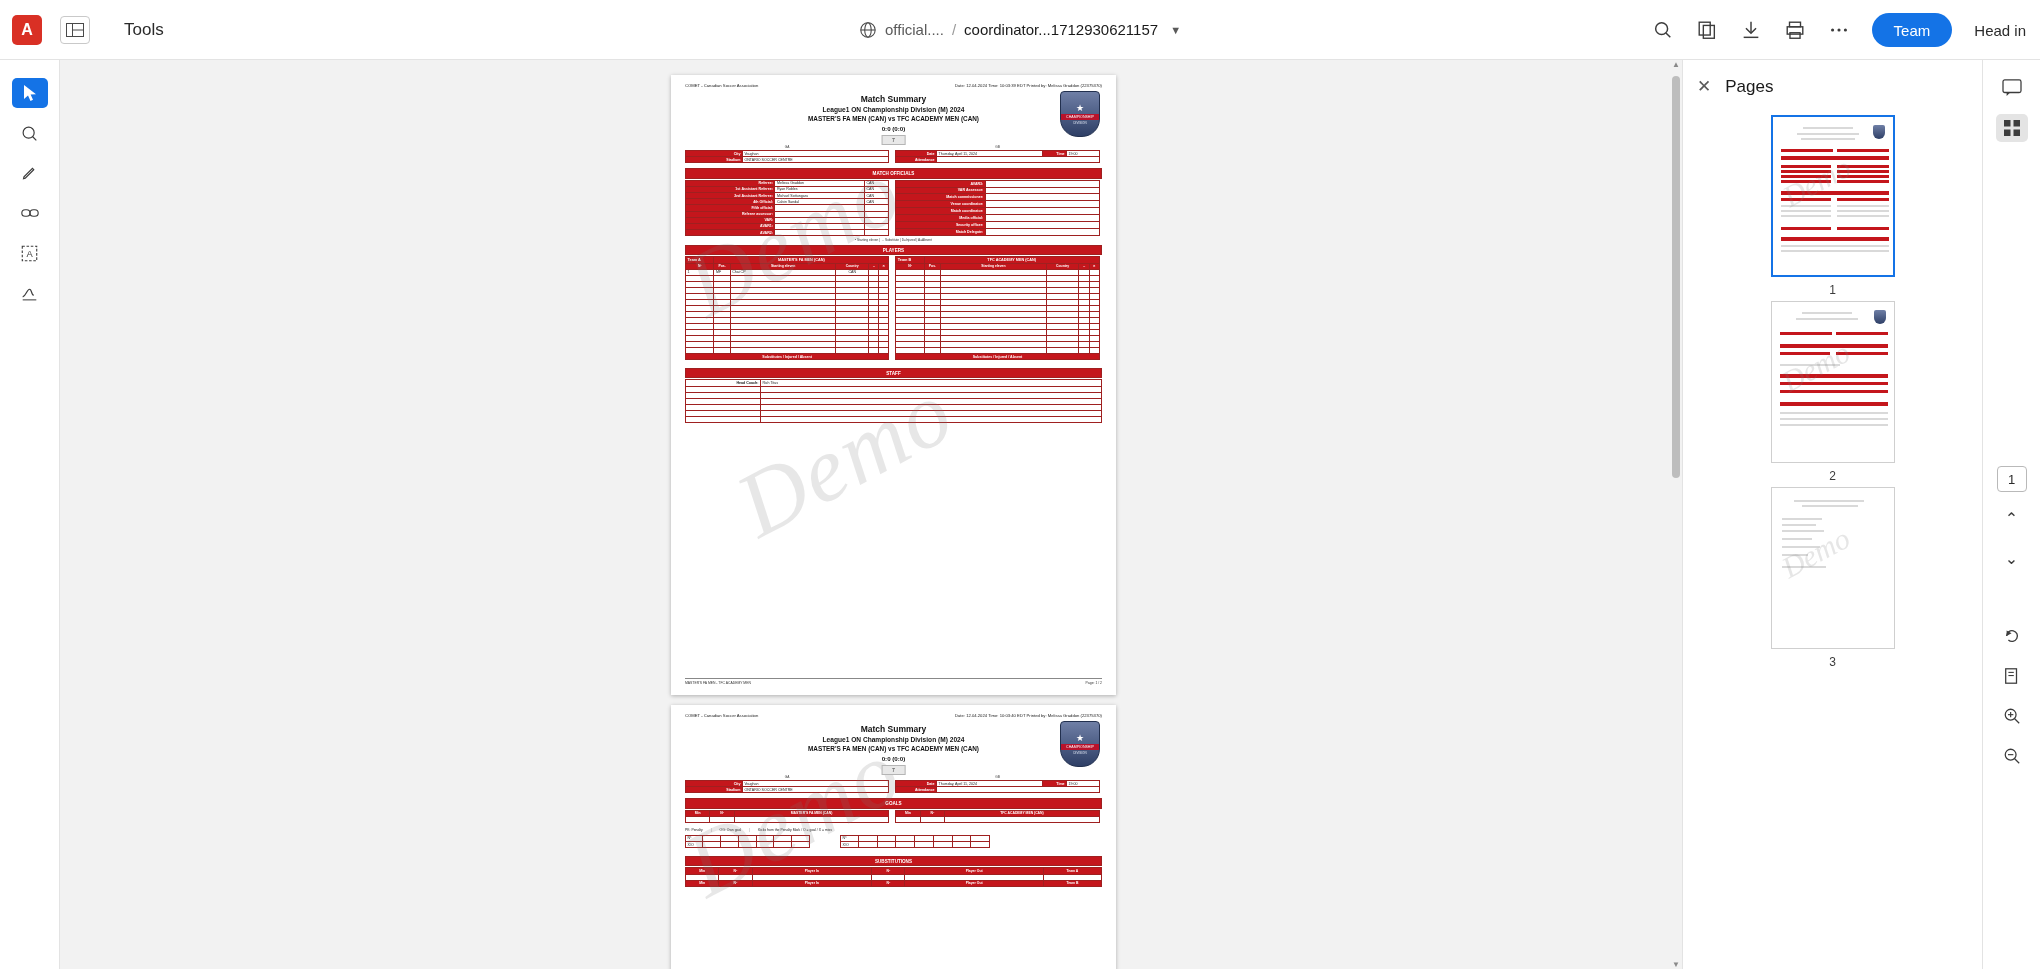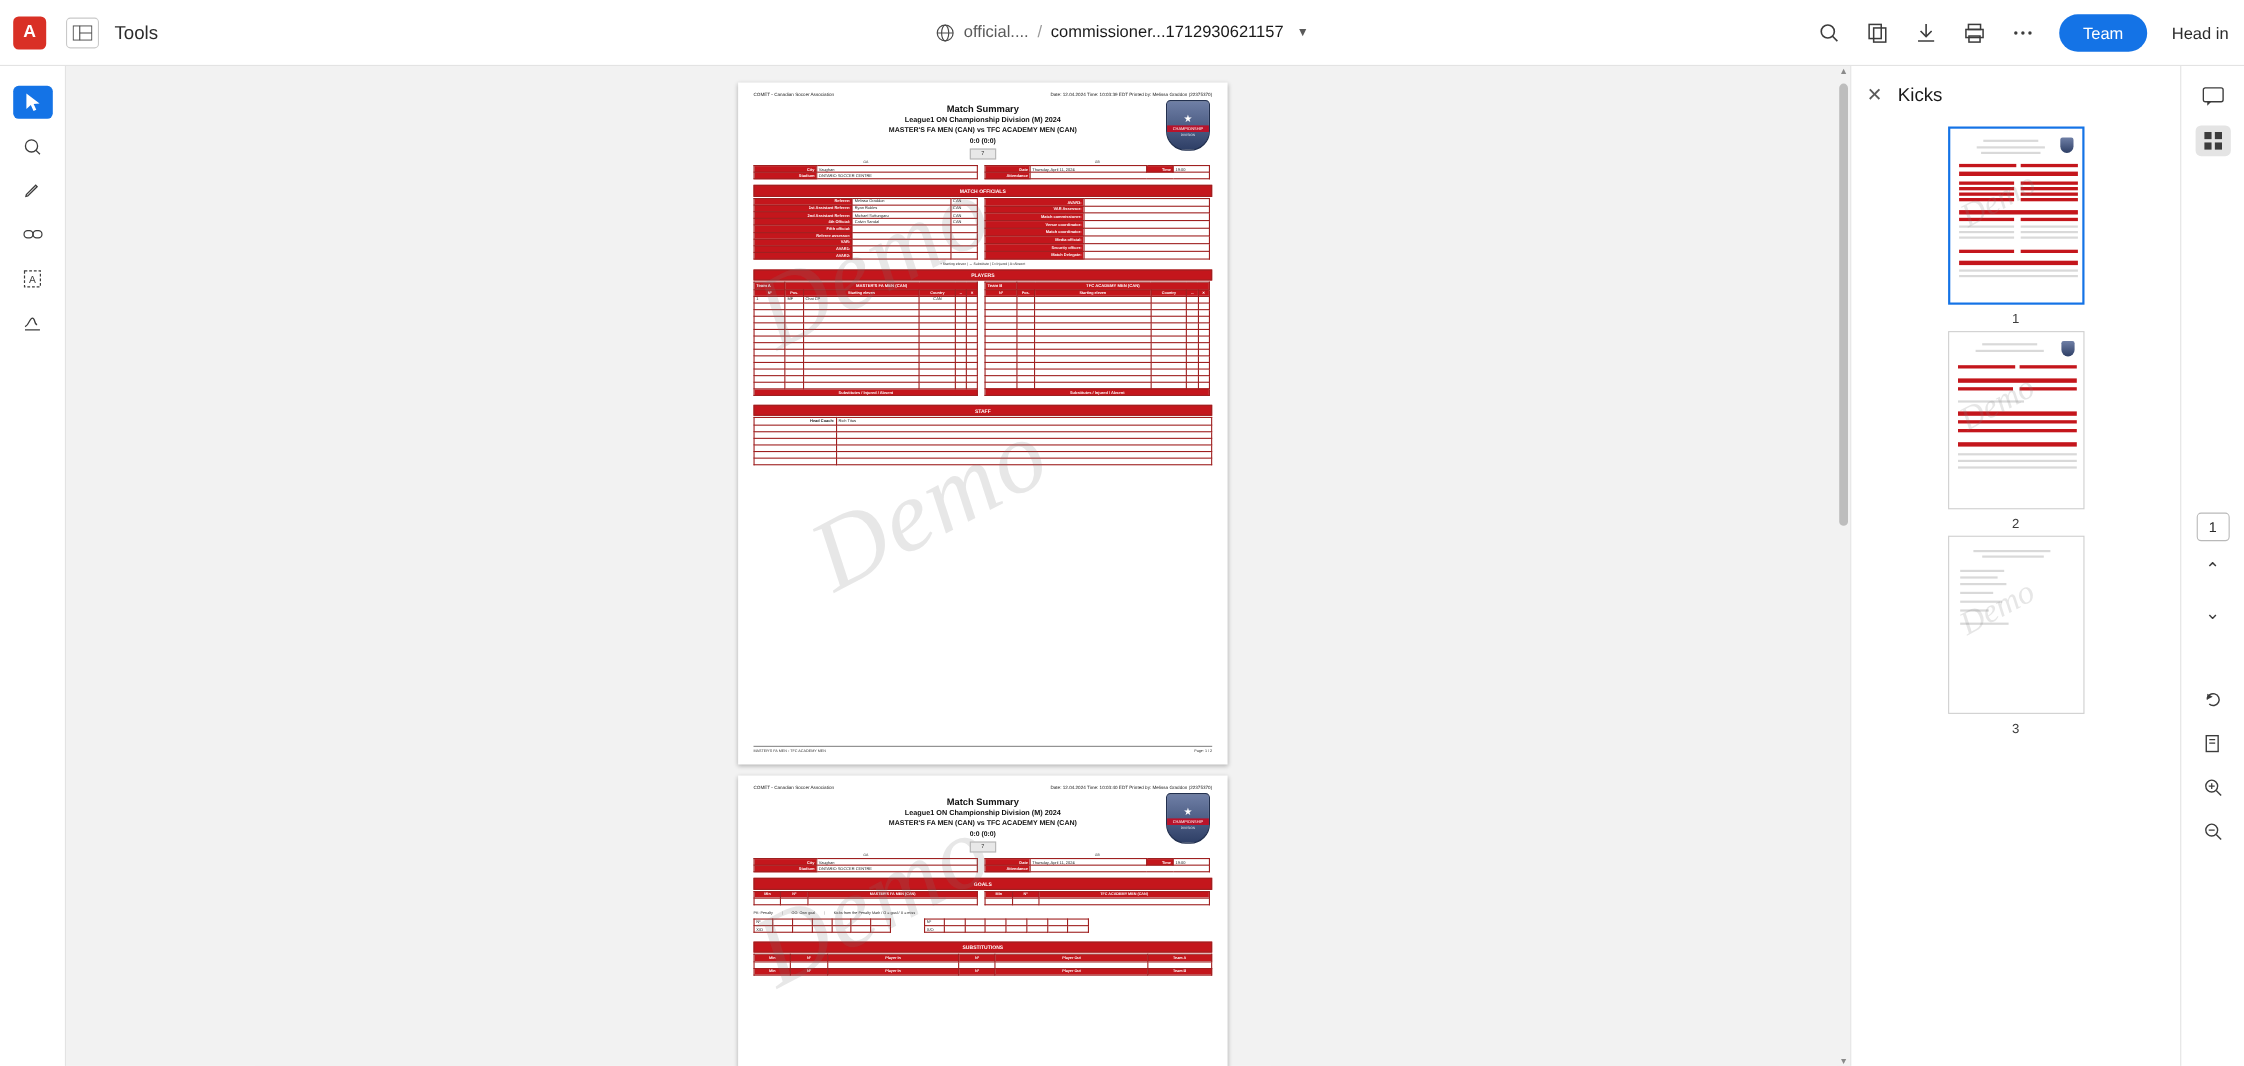--- a/index.html
+++ b/index.html
@@ -22,21 +22,21 @@
     margin-left: 12px; width: 30px; height: 30px; border-radius: 5px;
     background: #d93025; display: flex; align-items: center; justify-content: center;
     color: #fff; font-size: 16px; font-weight: bold;
   }
   .panel-toggle {
     margin-left: 18px; width: 30px; height: 28px; border: 1px solid #c9c9c9;
     border-radius: 4px; display: flex; align-items: center; justify-content: center;
   }
   .panel-toggle svg { display: block; }
   .tools-label {
-    margin-left: 14px; font-size: 17px; color: #2b2b2b;
+    margin-left: 34px; font-size: 17px; color: #2b2b2b;
   }
   .fileinfo {
     position: absolute; left: 50%; transform: translateX(-50%);
     display: flex; align-items: center; gap: 8px; font-size: 15px; color: #3c3c3c;
   }
   .globe-icon { width: 18px; height: 18px; }
   .acct { color: #5a5a5a; }
   .slash { color: #9a9a9a; }
   .fname { color: #1a1a1a; }
   .chev { color: #5a5a5a; font-size: 11px; margin-left: 4px; }
@@ -188,21 +188,21 @@
     <div class="tools-label">Tools</div>
 
     <div class="fileinfo">
       <svg class="globe-icon" viewBox="0 0 20 20">
         <circle cx="10" cy="10" r="8" fill="none" stroke="#4a4a4a" stroke-width="1.2"></circle>
         <ellipse cx="10" cy="10" rx="3.6" ry="8" fill="none" stroke="#4a4a4a" stroke-width="1.2"></ellipse>
         <line x1="2" y1="10" x2="18" y2="10" stroke="#4a4a4a" stroke-width="1.2"></line>
       </svg>
       <span class="acct">official....</span>
       <span class="slash">/</span>
-      <span class="fname">commissioner...1712930621157</span>
+      <span class="fname">coordinator...1712930621157</span>
       <span class="chev">▼</span>
     </div>
 
     <div class="topright">
       <svg class="ticon" viewBox="0 0 24 24">
         <circle cx="10.5" cy="10.5" r="6.5" fill="none" stroke="#3c3c3c" stroke-width="1.6"></circle>
         <line x1="15.2" y1="15.2" x2="20" y2="20" stroke="#3c3c3c" stroke-width="1.6"></line>
       </svg>
       <svg class="ticon" viewBox="0 0 24 24">
         <rect x="3.5" y="3.5" width="12" height="14" fill="none" stroke="#3c3c3c" stroke-width="1.5"></rect>
@@ -911,21 +911,21 @@
     <div class="scrollbar-v">
       <div class="scroll-arrow" style="top:0;">▲</div>
       <div class="scroll-thumb" style="top:16px;"></div>
       <div class="scroll-arrow" style="bottom:0;">▼</div>
     </div>
   </div>
 
   <div class="rightpanel">
     <div class="rp-head">
       <span class="rp-close">✕</span>
-      <span class="rp-title">Kicks</span>
+      <span class="rp-title">Pages</span>
     </div>
 
     <div class="thumbs">
 
       <div class="thumb-wrap">
         <div class="thumb selected">
           <div class="tl-crest"></div>
           <div class="tl-line" style="left:30px; top:10px; width:50px;"></div>
           <div class="tl-line" style="left:24px; top:16px; width:62px;"></div>
           <div class="tl-line" style="left:28px; top:21px; width:54px;"></div>

